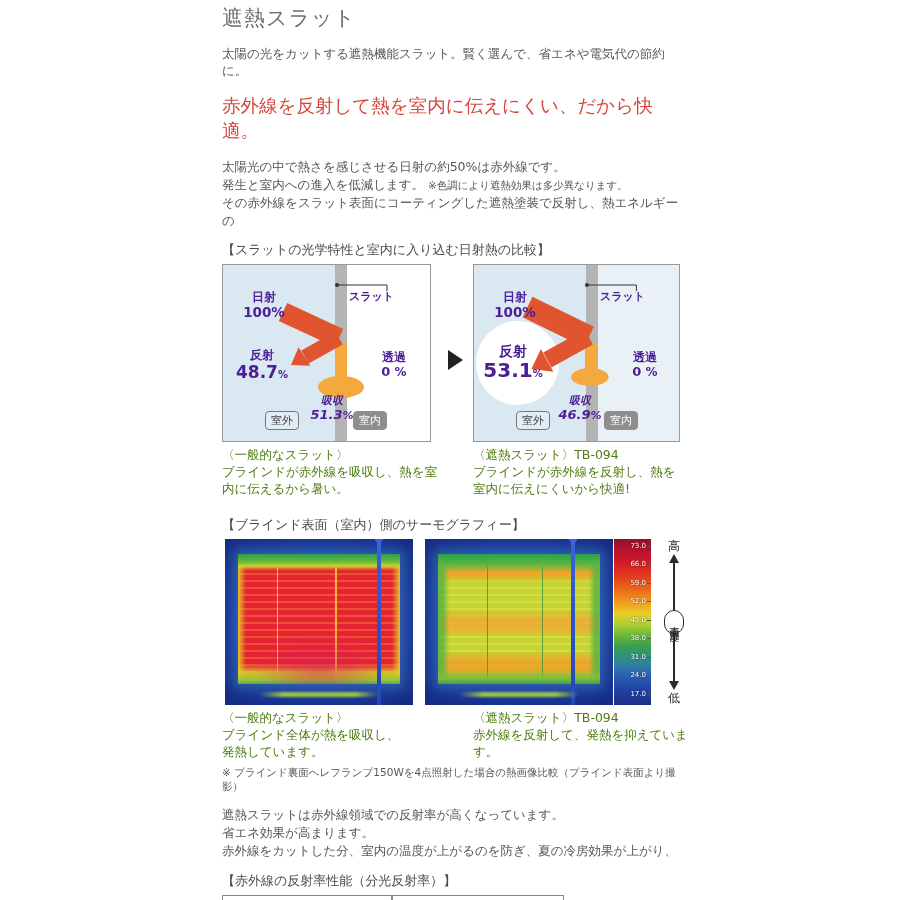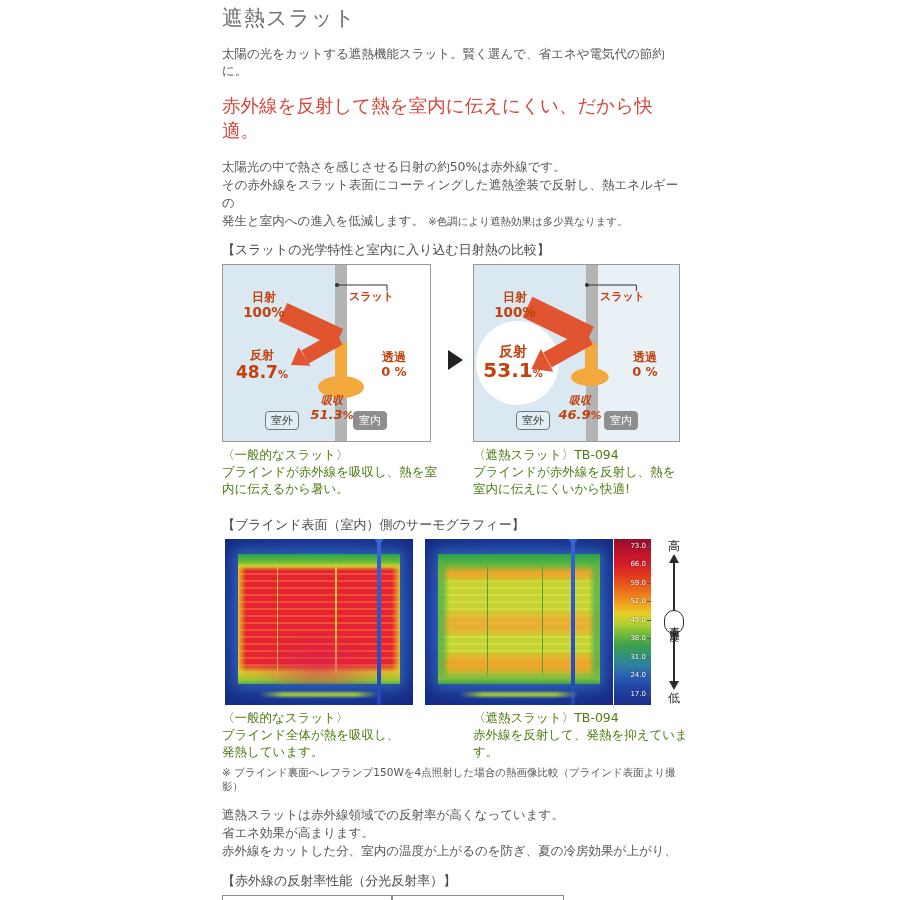--- a/index.html
+++ b/index.html
@@ -16,21 +16,21 @@
 
   
   .diagram-row{position:relative;height:178px;margin-top:5px;}
   .diagram-box{position:absolute;top:0;height:176px;border:1px solid #999;background:#fff;}
   .diagram-box.left{left:0;width:207px;}
   .diagram-box.right{left:251px;width:205px;}
   .sky{position:absolute;left:0;top:0;bottom:0;width:112px;background:#d9e8f1;}
   .indoor-bg{position:absolute;left:124px;right:0;top:0;bottom:0;background:#e9f1f7;}
   .slat-bar{position:absolute;left:112px;width:12px;top:0;bottom:0;background:#b4b4b4;}
   .diagram-svg{position:absolute;left:0;top:0;width:100%;height:100%;}
-  .d-lbl{position:absolute;text-align:center;color:#c2410c;line-height:1.15;}
+  .d-lbl{position:absolute;text-align:center;color:#4c1d95;line-height:1.15;}
   .d-solar{left:14px;top:26px;width:54px;font-weight:bold;font-size:12px;}
   .d-solar .v{font-size:13.5px;}
   .d-reflect{left:0px;top:84px;width:78px;font-weight:bold;font-size:12px;}
   .d-reflect .v{font-size:17px;}
   .d-reflect .u{font-size:10px;}
   .d-reflect.big{top:78px;font-size:14px;}
   .d-reflect.big .v{font-size:20px;}
   .d-transmit{left:146px;top:86px;width:50px;font-weight:bold;font-size:12px;}
   .d-transmit .v{font-size:13px;}
   .d-absorb{left:80px;top:130px;width:58px;font-weight:bold;font-size:11px;font-style:italic;}
@@ -111,22 +111,22 @@
 <body>
 
 <div class="page">
 <div class="content">
 
   <h1 class="p-title">遮熱スラット</h1>
   <div class="p-lead">太陽の光をカットする遮熱機能スラット。賢く選んで、省エネや電気代の節約に。</div>
   <h2 class="p-headline">赤外線を反射して熱を室内に伝えにくい、だから快適。</h2>
   <div class="p-intro">
     <div>太陽光の中で熱さを感じさせる日射の約50%は赤外線です。</div>
+    <div><span>発生と室内への進入を低減します。</span><span class="note-inline">※色調により遮熱効果は多少異なります。</span></div>
     <div>その赤外線をスラット表面にコーティングした遮熱塗装で反射し、熱エネルギーの</div>
-    <div><span>発生と室内への進入を低減します。</span><span class="note-inline">※色調により遮熱効果は多少異なります。</span></div>
   </div>
 
   <div class="sec-heading">【スラットの光学特性と室内に入り込む日射熱の比較】</div>
 
   <div class="diagram-row">
 
     <div class="diagram-box left">
       <div class="sky"></div>
       <div class="slat-bar"></div>
       <svg class="diagram-svg" viewBox="0 0 207 176" preserveAspectRatio="none">

